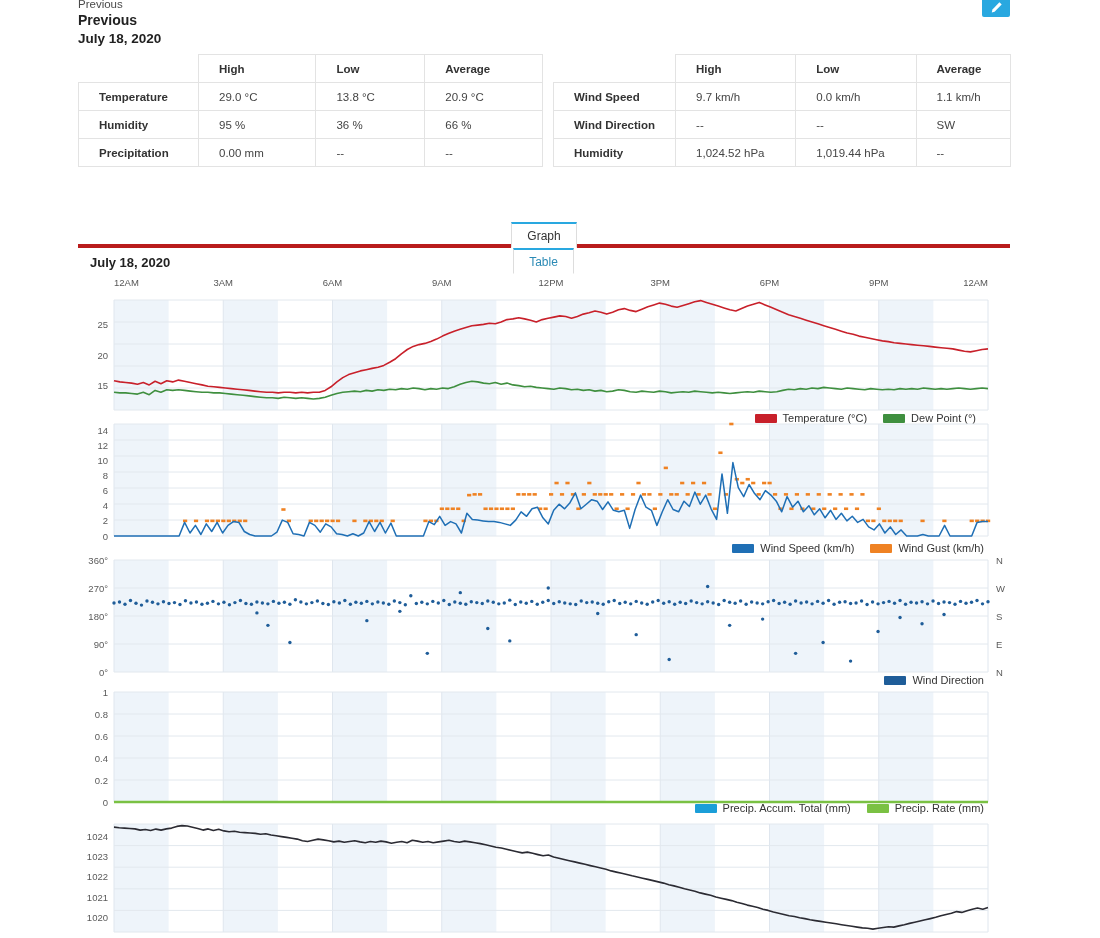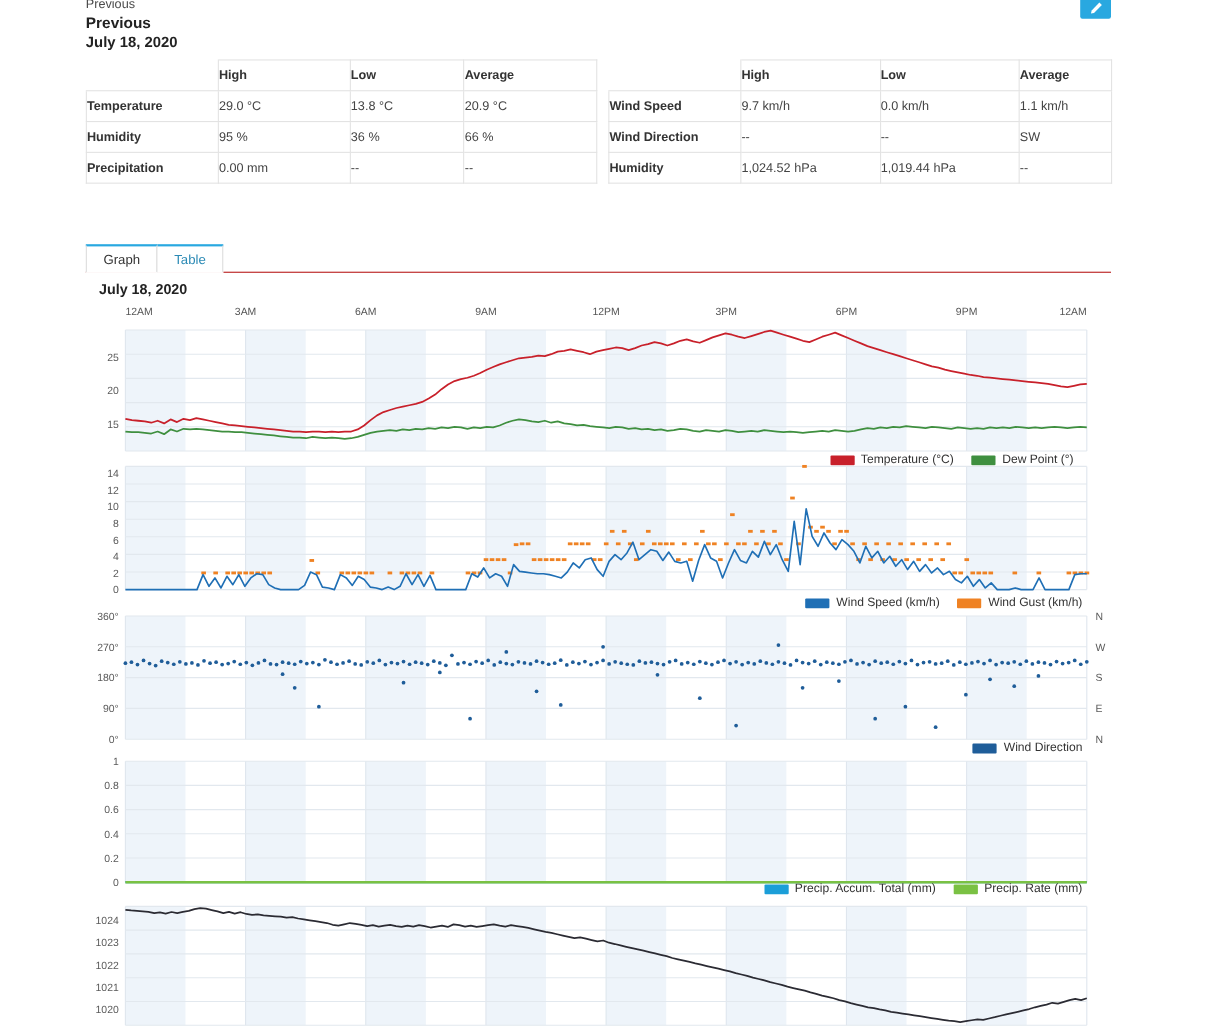--- a/index.html
+++ b/index.html
@@ -39,42 +39,42 @@
   .tbl-wrap { position: absolute; top: 54px; }
   .tbl-left  { left: 78px;  width: 465px; }
   .tbl-right { left: 553px; width: 458px; }
   table.summary {
     width: 100%; border-collapse: collapse;
     font-size: 11.5px;
     border: 1px solid #e3e3e3;
   }
   table.summary th, table.summary td {
     border: 1px solid #e3e3e3;
-    padding: 0 0;
+    padding: 0 20px;
     height: 28px;
     text-align: left;
     font-weight: normal;
     vertical-align: middle;
     white-space: nowrap;
   }
   table.summary thead th {
     font-weight: bold; color: #333; background: #fff;
   }
   table.summary thead th.corner { border-top-color:#fff; border-left-color:#fff; }
   table.summary tbody th { font-weight: bold; color: #333; }
   table.summary tbody td { color: #444; }
   table.summary col.c0 { width: 120px; }
   table.summary col.c1, table.summary col.c2, table.summary col.c3 { width: auto; }
 
   
   .tabs {
     position: absolute; left: 78px; top: 222px;
     width: 932px; height: 26px;
-    border-bottom: 1px solid #b91c1c;
-    display: flex; align-items: center;
+    border-bottom: 4px solid #b91c1c;
+    display: flex; align-items: center; flex-direction: column;
   }
   .tab {
     height: 26px; line-height: 24px;
     padding: 0 15px;
     font-size: 12px;
     border: 1px solid #ddd;
     border-top: 2px solid #29a8e0;
     background: #fff;
     cursor: pointer;
     position: relative;

